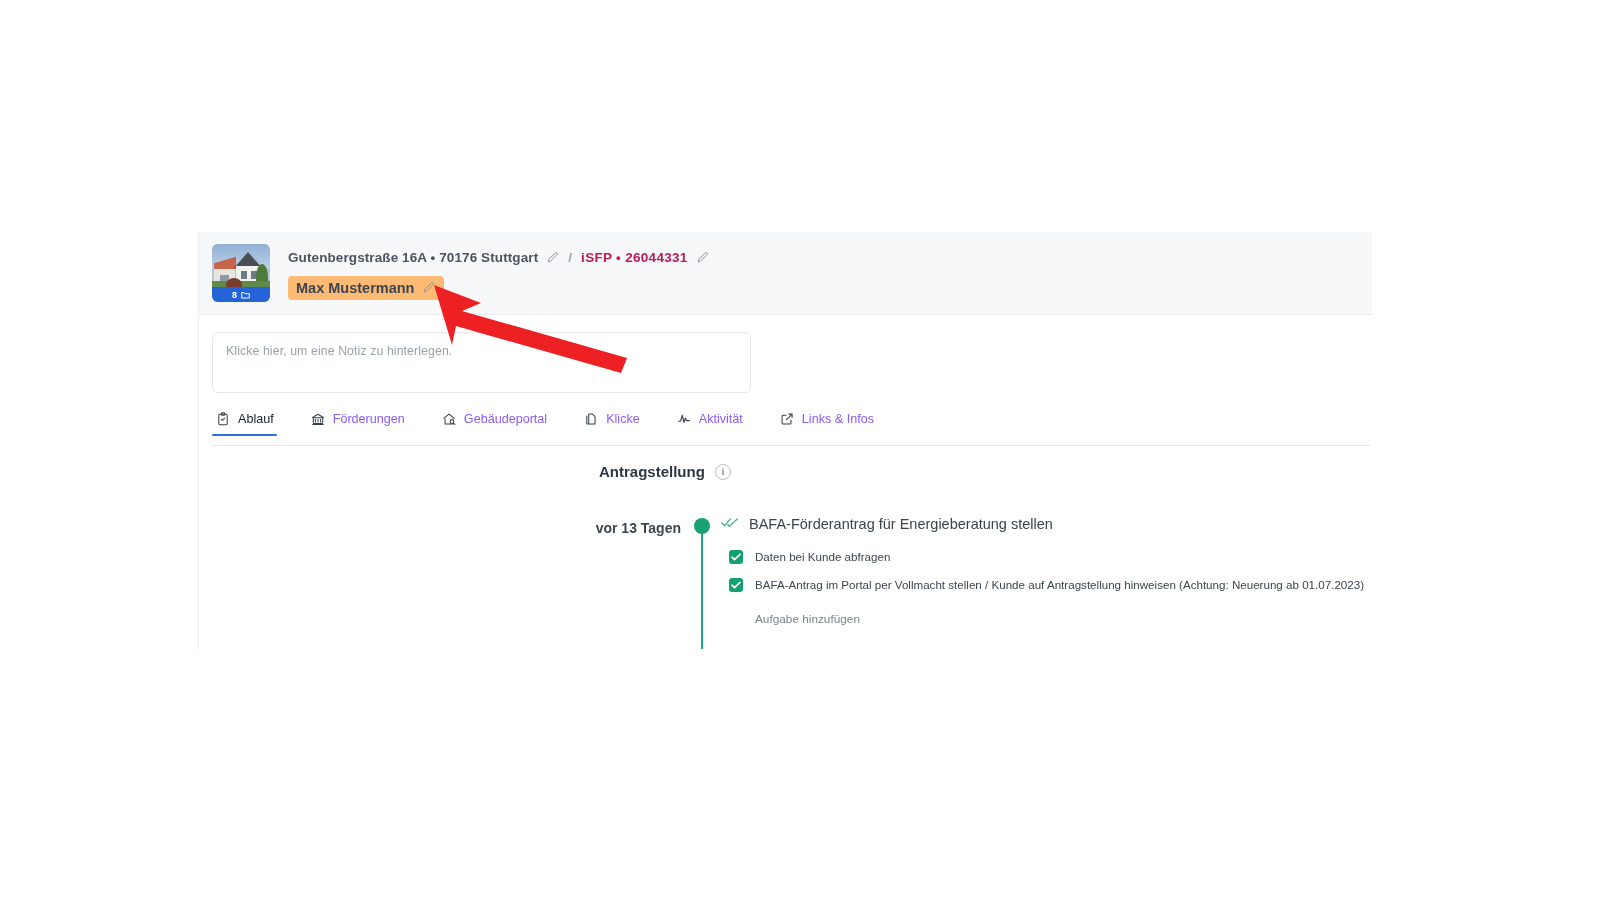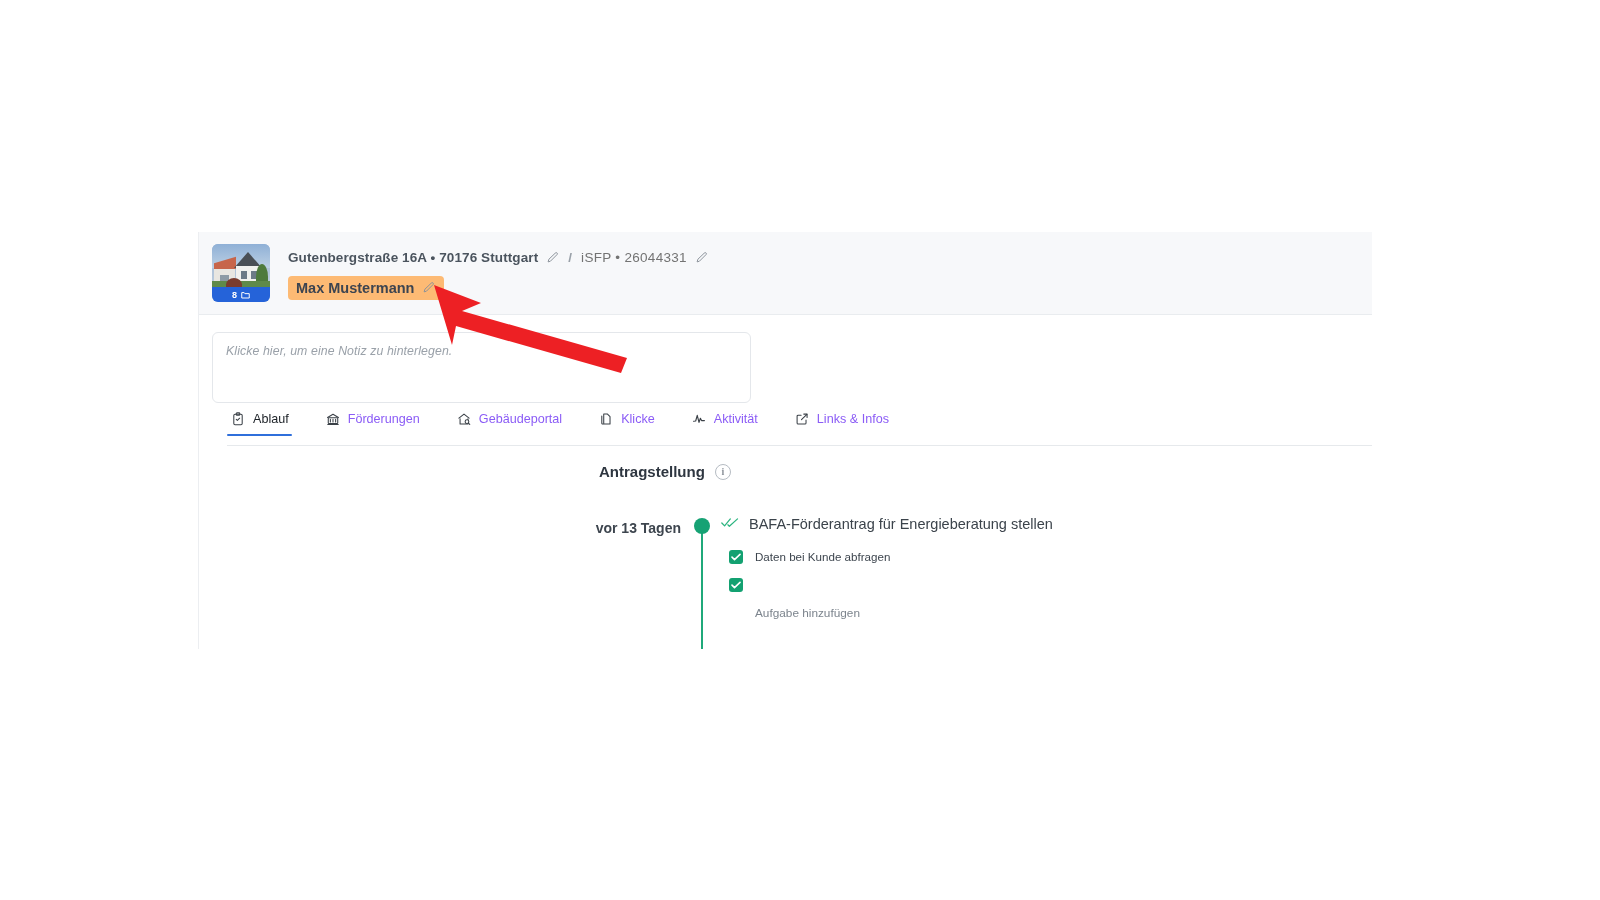--- a/index.html
+++ b/index.html
@@ -115,21 +115,21 @@
     align-items: center;
     gap: 0;
     font-size: 13.5px;
     font-weight: 700;
     color: #4b545e;
     letter-spacing: .1px;
     padding: 3px 6px 3px 0;
   }
   .line1 .addr { color: #4b545e; }
   .line1 .sep { color: #9aa1a9; margin: 0 9px; font-weight: 600; }
-  .line1 .isfp { color: #737373; font-weight: 400; letter-spacing: .3px; }
+  .line1 .isfp { color: #be185d; font-weight: 700; letter-spacing: .3px; }
 
   .line2 {
     display: inline-flex;
     align-items: center;
     background: #fdba74;
     border-radius: 4px;
     padding: 4px 9px 4px 8px;
     width: fit-content;
     font-size: 14.5px;
     font-weight: 700;
@@ -144,37 +144,36 @@
     cursor: pointer;
   }
   .pencil svg { display: block; }
 
   
   .note-box {
     position: absolute;
     left: 13px;
     top: 100px;
     width: 539px;
-    height: 71px;
+    height: 61px;
     background: #ffffff;
     border: 1px solid #e4e7eb;
     border-radius: 6px;
     padding: 11px 13px;
-    font-style: italic;
   }
   .note-placeholder {
     font-size: 12.3px;
     color: #9aa1a9;
     letter-spacing: .1px;
   }
 
   
   .tabs {
     position: absolute;
-    left: 28px;
+    left: 13px;
     top: 180px;
     width: 1159px;
     height: 34px;
     display: flex;
     align-items: flex-start;
     gap: 0;
     border-bottom: 1px solid #e6e9ec;
   }
   .tab {
     display: flex;
@@ -288,20 +287,21 @@
   .cbx {
     width: 14px; height: 14px;
     border-radius: 3px;
     background: #13a171;
     display: flex; align-items: center; justify-content: center;
     flex: 0 0 auto;
     cursor: pointer;
   }
   .cbx svg { display: block; }
   .add-task {
+    margin-top: 6px;
     margin-left: 26px;
     font-size: 11.8px;
     color: #7c848d;
     cursor: pointer;
   }
 
   
   .arrow-layer {
     position: absolute;
     left: 0; top: 0;
@@ -471,20 +471,21 @@
           </span>
           <span>Daten bei Kunde abfragen</span>
         </div>
 
         <div class="task-row">
           <span class="cbx">
             <svg width="10" height="8" viewBox="0 0 12 9" fill="none" stroke="#ffffff" stroke-width="1.9" stroke-linecap="round" stroke-linejoin="round">
               <path d="M1.2 4.6l3 3L10.8 1.4"></path>
             </svg>
           </span>
+          <span>BAFA-Antrag im Portal per Vollmacht stellen / Kunde auf Antragstellung hinweisen (Achtung: Neuerung ab 01.07.2023)</span>
         </div>
 
         <div class="add-task">Aufgabe hinzufügen</div>
       </div>
     </div>
 
   </div>
 
   <svg class="arrow-layer" viewBox="0 0 1600 900">
     <g fill="#ed2024">

